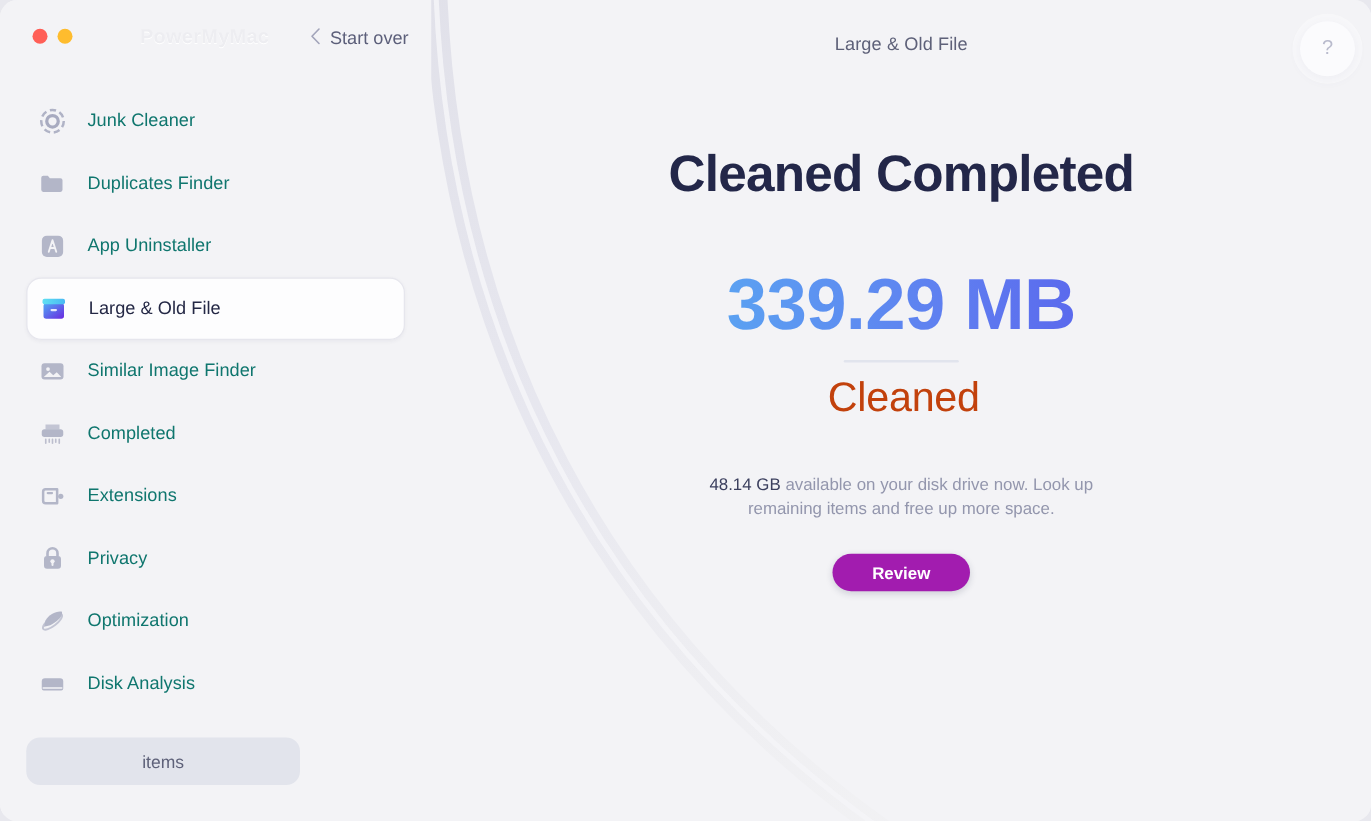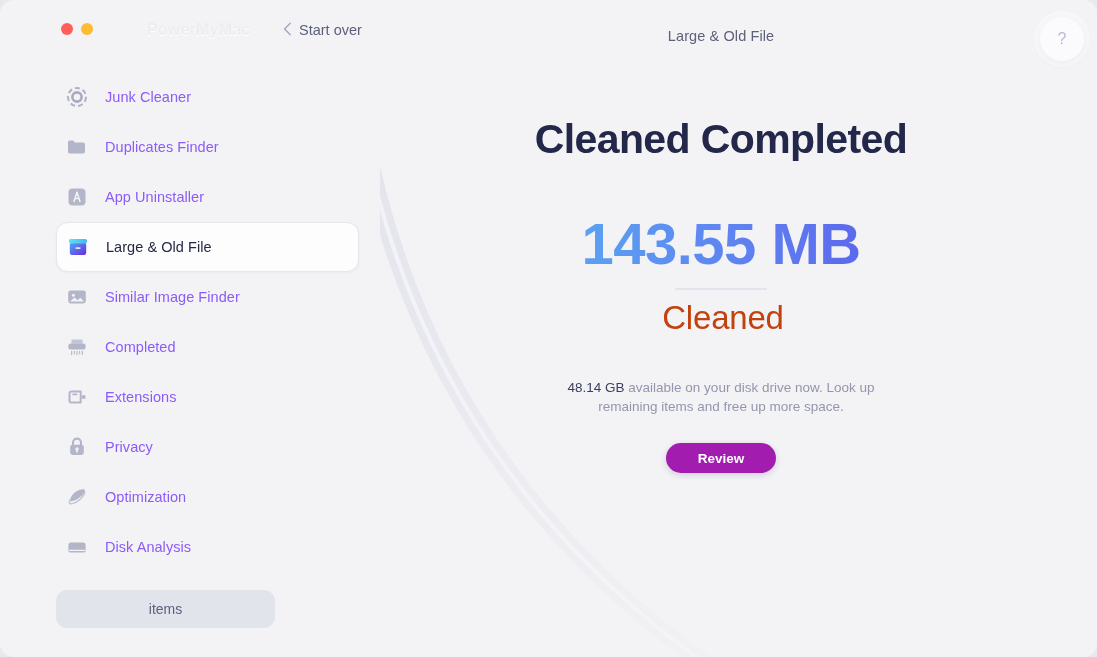--- a/index.html
+++ b/index.html
@@ -34,21 +34,20 @@
   }
 
   
   .sidebar {
     position: absolute;
     left: 0; top: 0;
     width: 345px;
     height: 657px;
     background: #f3f3f6;
     z-index: 2;
-    margin-left: 35px;
   }
 
   .titlebar {
     position: relative;
     height: 64px;
   }
   .traffic {
     position: absolute;
     left: 26px;
     top: 23px;
@@ -119,21 +118,21 @@
     border: 1px solid #e6e6ed;
     box-shadow: 0 1px 3px rgba(60,60,100,.05);
   }
   .nav-icon {
     width: 24px; height: 24px;
     flex: 0 0 24px;
     display: block;
   }
   .nav-label {
     font-size: 14.5px;
-    color: #8b5cf6;
+    color: #0f766e;
     letter-spacing: .05px;
     white-space: nowrap;
   }
   .nav-item.selected .nav-label {
     color: #242845;
     font-weight: 400;
   }
 
   .user-btn {
     position: absolute;
@@ -463,21 +462,21 @@
     <div class="main-header">
       <div class="main-title">Large &amp; Old File</div>
       <div class="help-btn">
         <span>?</span>
       </div>
     </div>
 
     <div class="result">
       <div class="headline">Cleaned Completed</div>
 
-      <div class="amount">143.55 MB</div>
+      <div class="amount">339.29 MB</div>
 
       <div class="divider"></div>
 
       <div class="cleaned-label">Cleaned</div>
 
       <div class="description">
         <b>48.14 GB</b><span> available on your disk drive now. Look up remaining items and free up more space.</span>
       </div>
 
       <button class="review-btn">Review</button>

